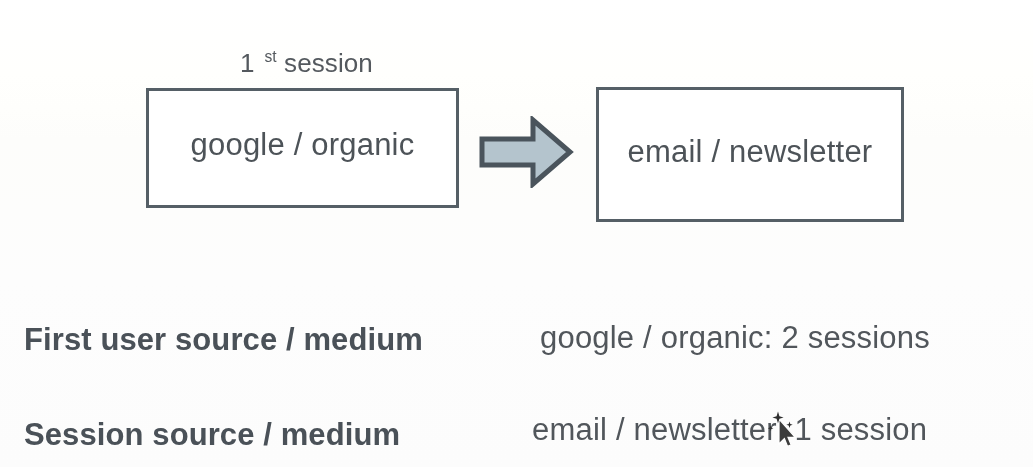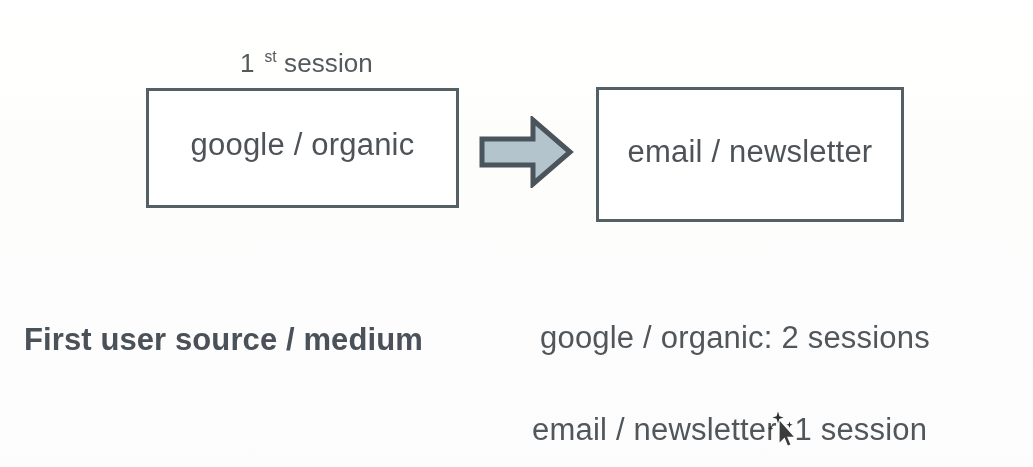--- a/index.html
+++ b/index.html
@@ -131,20 +131,21 @@
       <polygon points="4,23 55,23 55,4 92,36 55,68 55,49 4,49" fill="#b4c4cd" stroke="#4a545c" stroke-width="5" stroke-linejoin="miter"></polygon>
     </svg>
 
     <div class="source-box" id="box-second">
       <span class="box-text">email / newsletter</span>
     </div>
 
     <div class="attr-label" id="attr-label-first">First user source / medium</div>
     <div class="attr-value" id="attr-value-first">google / organic: 2 sessions</div>
 
+    <div class="attr-label" id="attr-label-session">Session source / medium</div>
     <div class="attr-value" id="attr-value-session-2">email / newsletter: 1 session</div>
 
     <svg id="mouse-cursor" viewBox="0 0 34 40">
       <g fill="#3c3c3c" stroke="#ffffff" stroke-width="1.2">
         <path d="M13,8 L13,33 L18.4,27.6 L21.6,35.4 L25.2,33.9 L22,26.3 L29.2,26.3 Z"></path>
       </g>
       <g fill="#2f2f2f">
         <path d="M12,0.6 L13.4,5.2 L17.6,6.4 L13.4,7.7 L12,12.2 L10.6,7.7 L6.4,6.4 L10.6,5.2 Z"></path>
         <path d="M23.5,10.6 L24.3,13.1 L26.7,13.8 L24.3,14.5 L23.5,17 L22.7,14.5 L20.3,13.8 L22.7,13.1 Z"></path>
         <path d="M4.6,14.4 L5.3,16.6 L7.4,17.2 L5.3,17.9 L4.6,20.1 L3.9,17.9 L1.8,17.2 L3.9,16.6 Z"></path>

